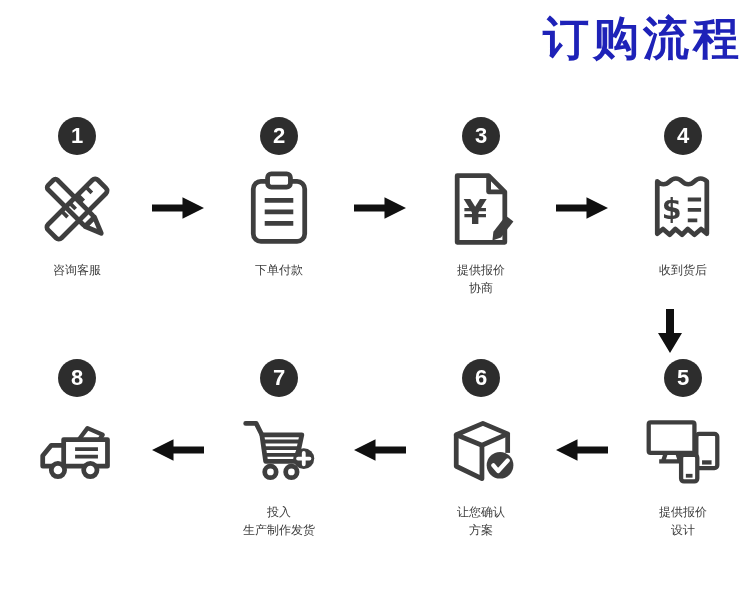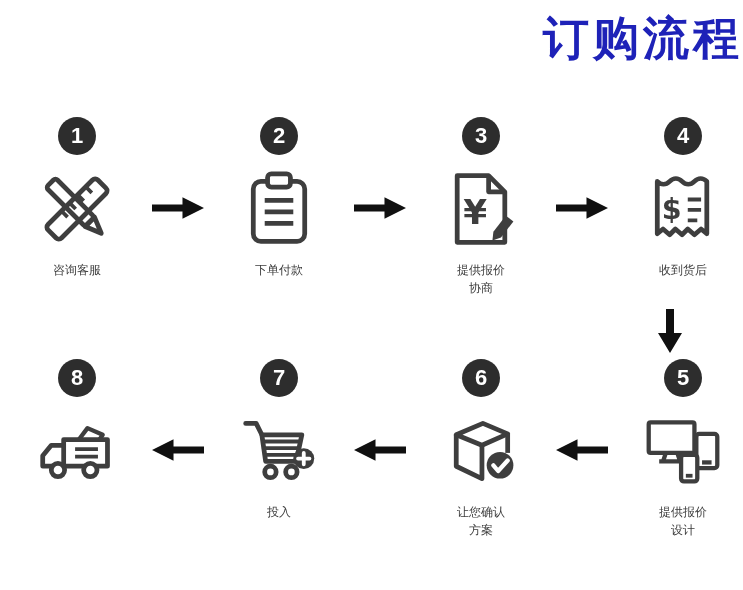--- a/index.html
+++ b/index.html
@@ -222,20 +222,21 @@
           <path d="M25 32h39M26 39h37M27 46h35" stroke-width="4"></path>
           <circle cx="33" cy="64" r="6" fill="#fff"></circle>
           <circle cx="55" cy="64" r="6" fill="#fff"></circle>
         </g>
         <circle cx="68" cy="50" r="11" fill="currentColor"></circle>
         <path d="M62 50h12M68 44v12" stroke="#fff" stroke-width="4" stroke-linecap="round"></path>
       </svg>
     </div>
     <div class="label">
       <span>投入</span>
+      <span>生产制作发货</span>
     </div>
   </div>
 
   <div class="harrow">
     <svg viewBox="0 0 58 26">
         <path d="M58 9H24V1L0 13 24 25V17H58Z"></path>
       </svg>
   </div>
 
   <div class="step">

